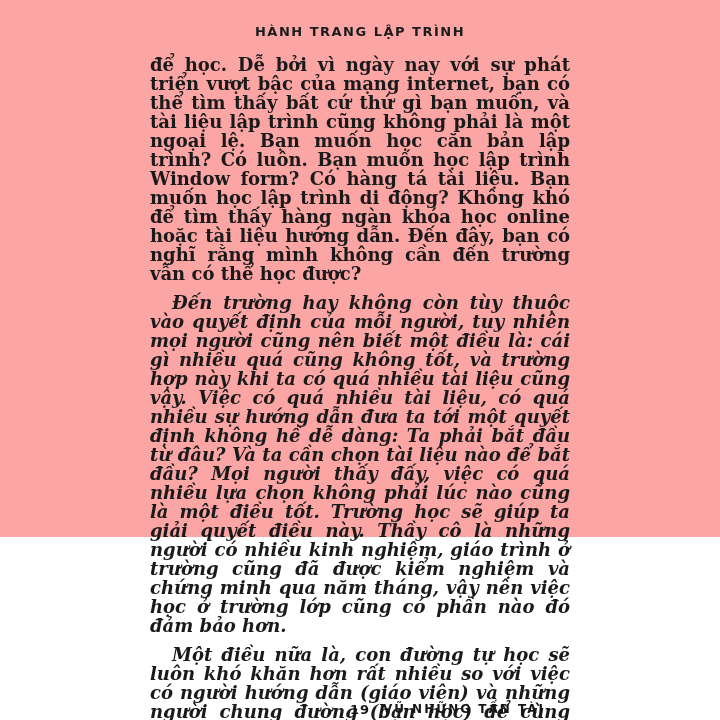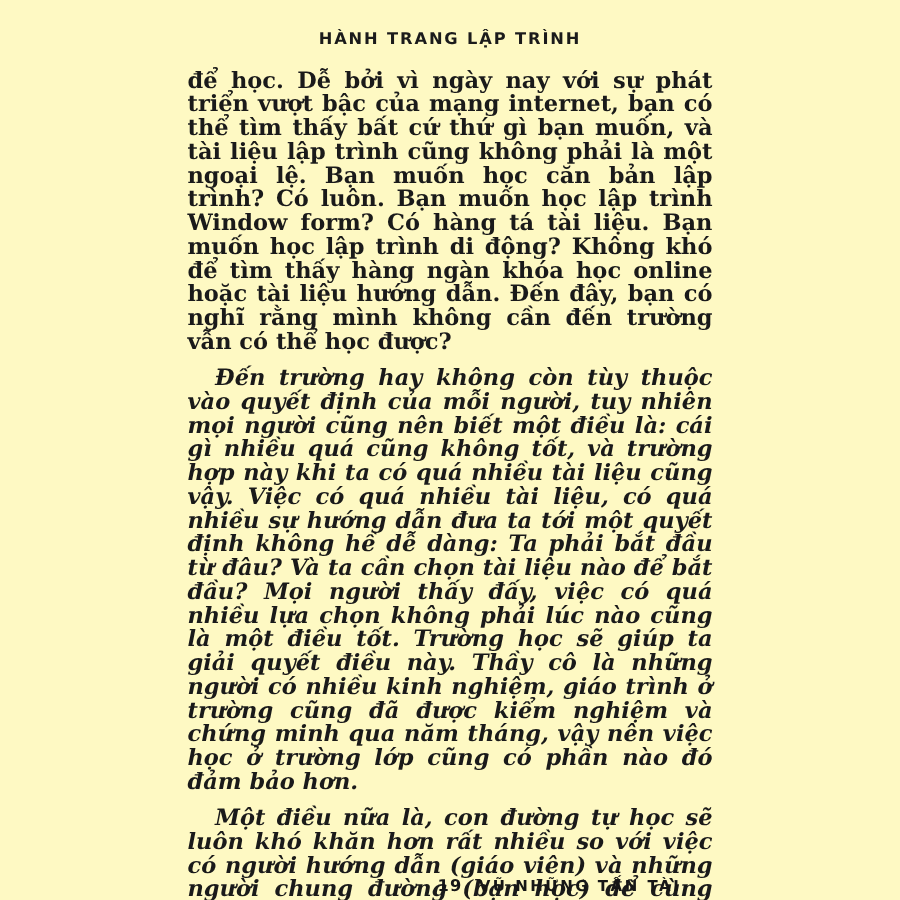--- a/index.html
+++ b/index.html
@@ -4,22 +4,22 @@
 <style>
   * { margin: 0; padding: 0; box-sizing: border-box; }
   html, body {
     width: 720px; height: 720px;
     background: #ffffff;
     font-family: "DejaVu Serif", "Liberation Serif", serif;
     overflow: hidden;
   }
   .page {
     position: relative;
-    width: 720px; height: 720px;
-    background: #fef9c3;
+    width: 720px; height: 537px;
+    background: #fca5a5;
     color: #151515;
   }
   .content {
     position: absolute;
     left: 150px; top: 24px;
     width: 420px;
   }
   .running-header {
     font-family: "DejaVu Sans", "Liberation Sans", sans-serif;
     font-weight: bold;

